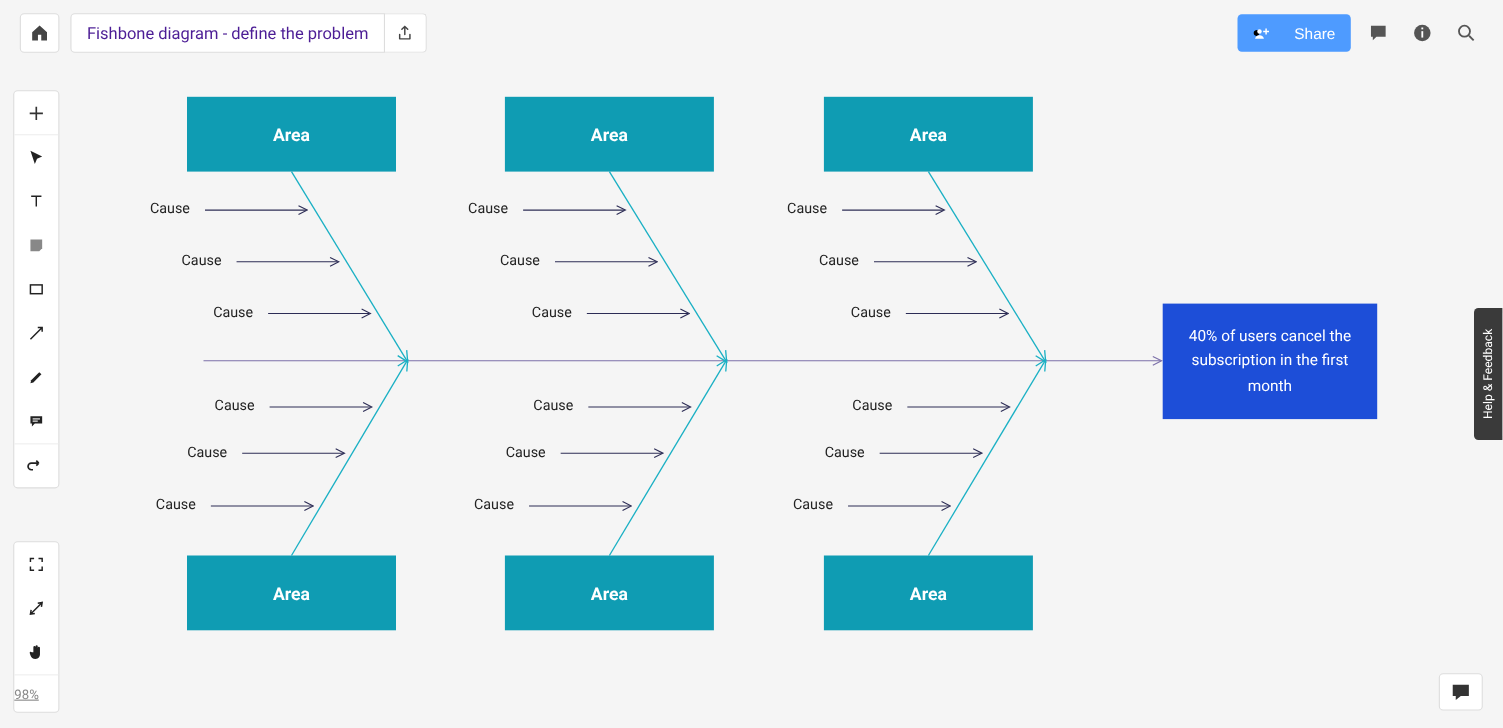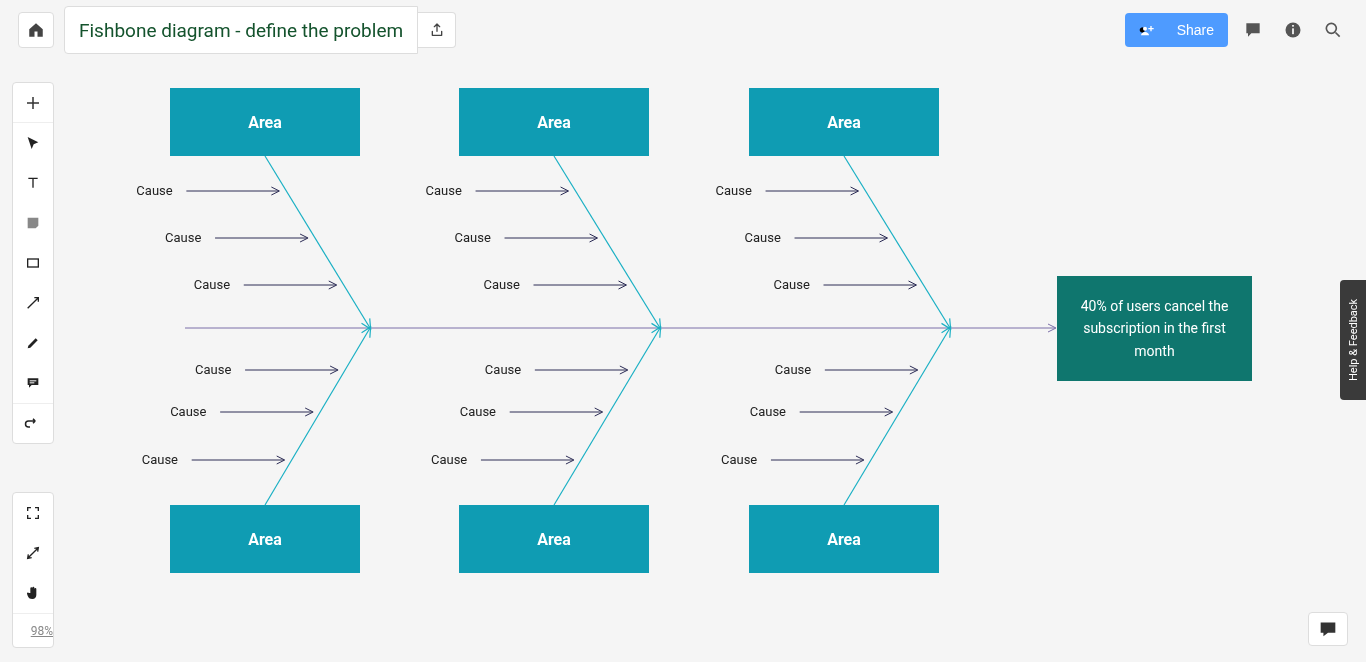--- a/index.html
+++ b/index.html
@@ -29,29 +29,29 @@
     height: 36px;
     background: #fff;
     border: 1px solid #ddd;
     border-radius: 4px;
     display: flex;
     align-items: center;
     justify-content: center;
     cursor: pointer;
   }
   .title-box {
-    height: 48px;
+    height: 36px;
     background: #fff;
     border: 1px solid #ddd;
     border-radius: 4px 0 0 4px;
     padding: 0 14px;
     display: flex;
     align-items: center;
-    font-size: 19px;
-    color: #14532d;
+    font-size: 15px;
+    color: #4c1d95;
     min-width: 280px;
   }
   .export-btn {
     width: 38px;
     height: 36px;
     background: #fff;
     border: 1px solid #ddd;
     border-left: none;
     border-radius: 0 4px 4px 0;
     display: flex;
@@ -114,21 +114,21 @@
     background: #fff;
     border: 1px solid #ddd;
     border-radius: 4px;
     display: flex;
     flex-direction: column;
   }
   .zoom-pct {
     height: 34px;
     display: flex;
     align-items: center;
-    justify-content: flex-end;
+    justify-content: flex-start;
     font-size: 12px;
     color: #888;
     border-top: 1px solid #eee;
     text-decoration: underline;
   }
 
   
   .help-tab {
     position: absolute;
     right: 0;
@@ -184,21 +184,21 @@
     display: flex;
     align-items: center;
     justify-content: center;
     font-size: 16px;
   }
 
   .problem-box {
     position: absolute;
     width: 195px;
     height: 105px;
-    background: #0f766e;
+    background: #1d4ed8;
     color: #fff;
     font-size: 14px;
     display: flex;
     align-items: center;
     justify-content: center;
     text-align: center;
     padding: 8px 10px;
     line-height: 1.6;
   }
 

